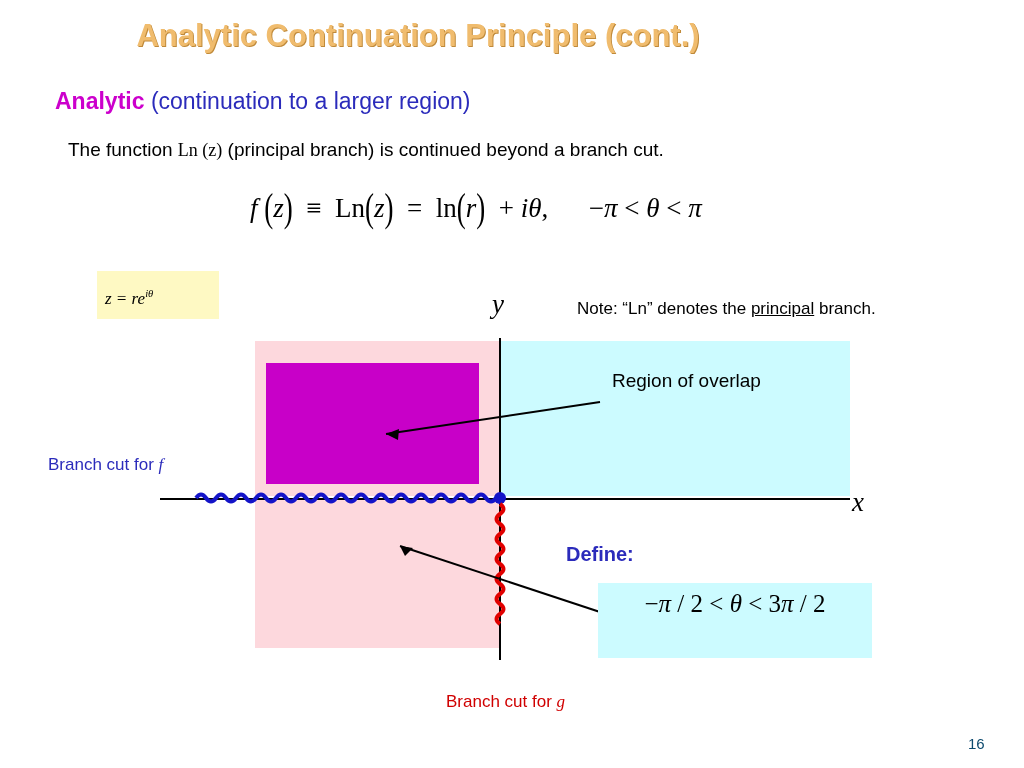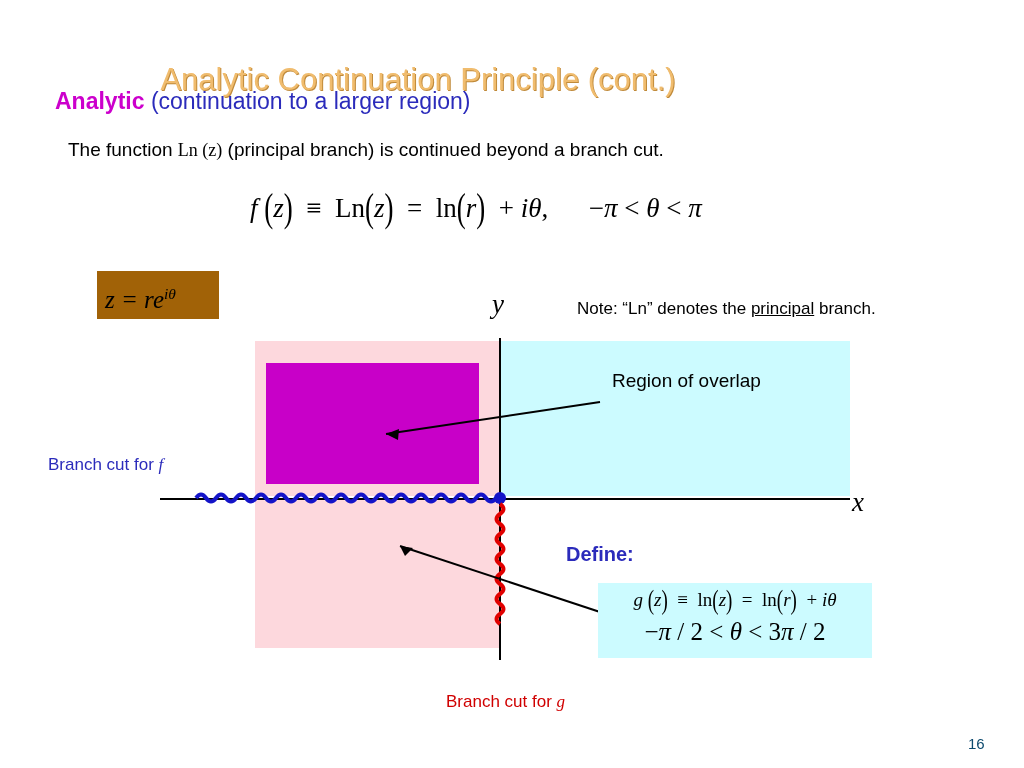--- a/index.html
+++ b/index.html
@@ -20,26 +20,25 @@
     width: 1024px; height: 768px;
   }
 
   
   #title {
     position: absolute;
     left: 0; top: 18px;
     width: 836px;
     text-align: center;
     font-size: 31px;
-    font-weight: normal;
+    font-weight: bold;
     color: #f0bc6e;
     letter-spacing: 0px;
     text-shadow: 1px 1px 0 #c08a3a;
     font-family: "Liberation Sans", sans-serif;
-    margin-top: 44px;
   }
 
   
   #example-line {
     position: absolute;
     left: 55px; top: 88px;
     font-size: 23px;
     color: #2b2bbb;
   }
   #example-line .kw {
@@ -81,23 +80,23 @@
   .sup {
     font-size: 0.62em;
     vertical-align: super;
   }
 
   
   #zbox {
     position: absolute;
     left: 97px; top: 271px;
     width: 122px; height: 48px;
-    background: #a16207;
-    font-family: "Liberation Serif", serif;
-    font-size: 25px;
+    background: #fef9c3;
+    font-family: "Liberation Serif", serif;
+    font-size: 17px;
     font-style: italic;
     color: #000;
     padding-left: 8px;
     box-sizing: border-box;
     line-height: 46px;
   }
 
   
   #note {
     position: absolute;
@@ -308,27 +307,20 @@
     <span>Branch cut for </span><span class="mathit">g</span>
   </div>
 
   <div id="overlap-text">
     <div>Region of overlap</div>
   </div>
 
   <div id="define-text">Define:</div>
 
   <div id="gbox">
-    <div class="l1">
-      <span class="mi">g</span>&nbsp;<span class="paren">(</span><span class="mi">z</span><span class="paren">)</span>
-      &nbsp;≡&nbsp; ln<span class="paren">(</span><span class="mi">z</span><span class="paren">)</span>
-      &nbsp;=&nbsp; ln<span class="paren">(</span><span class="mi">r</span><span class="paren">)</span>
-      &nbsp;+&nbsp;<span class="mi">iθ</span>
-      
-    </div>
     <div class="l2">
       −<span class="mi">π</span>&nbsp;/&nbsp;2&nbsp;&lt;&nbsp;<span class="mi">θ</span>&nbsp;&lt;&nbsp;3<span class="mi">π</span>&nbsp;/&nbsp;2
       
     </div>
   </div>
 
   <div id="page-num">16</div>
 
 </div>
 

